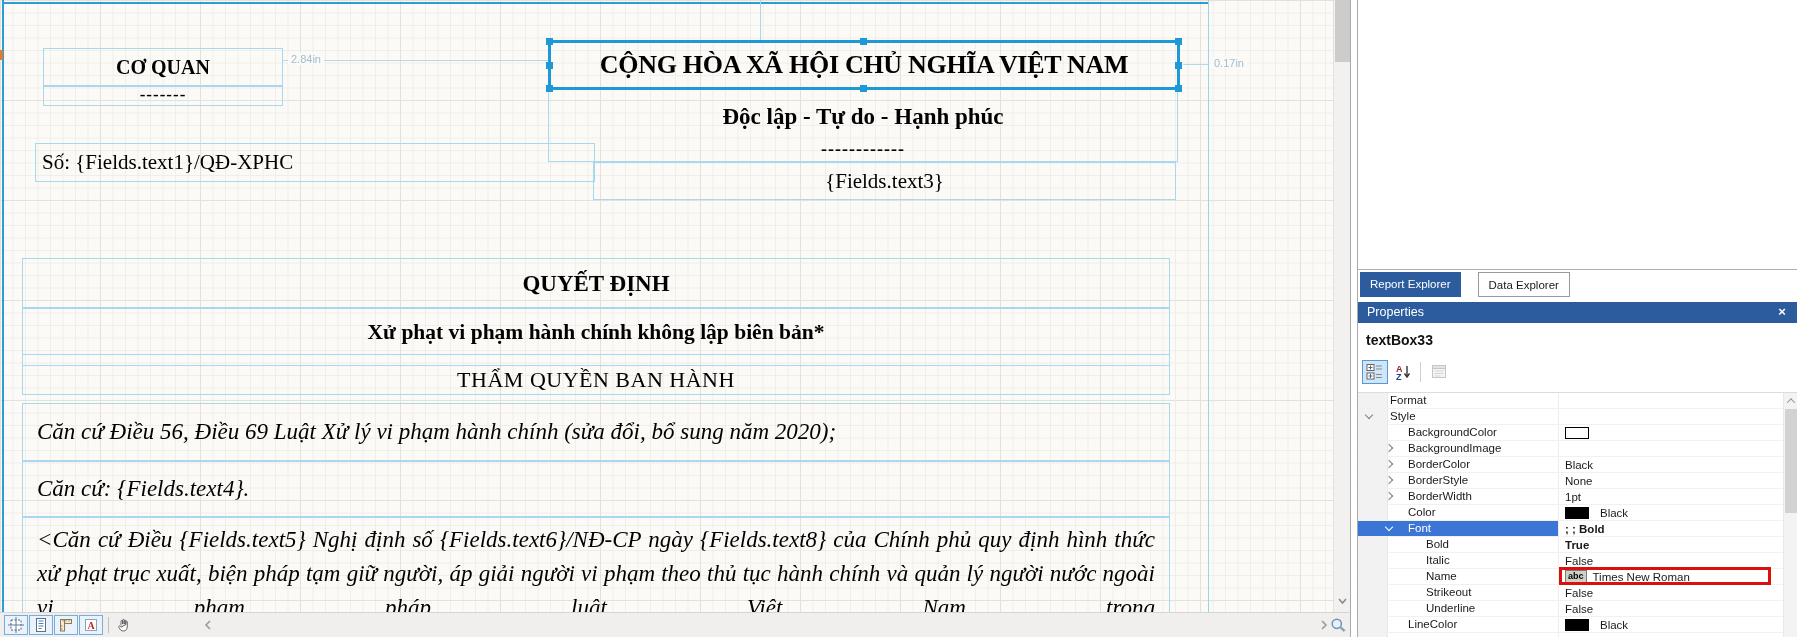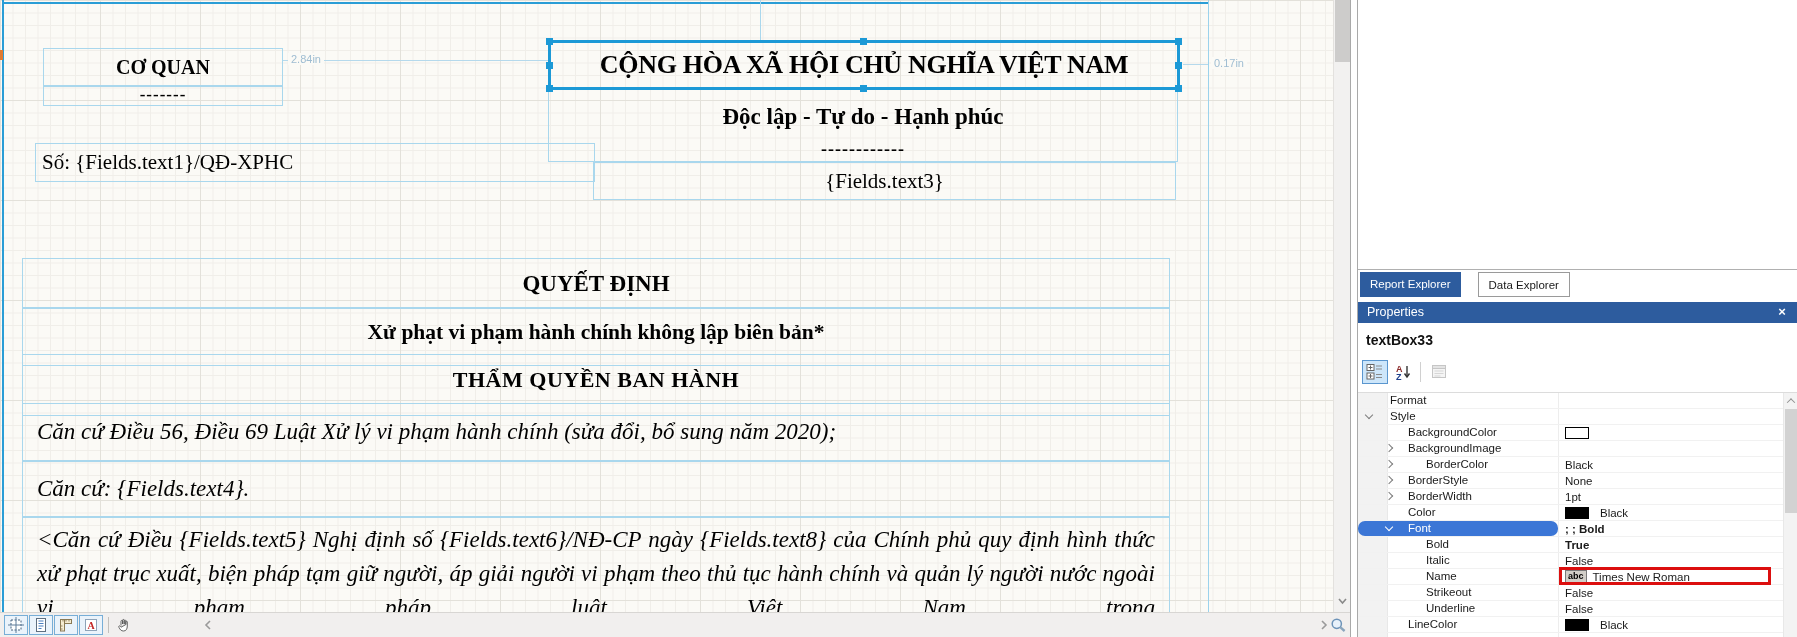--- a/index.html
+++ b/index.html
@@ -32,21 +32,21 @@
                 line-height:37px; padding-left:6px; }
   .b-hdrgrp   { left:548px; top:88px; width:630px; height:74px; text-align:center; }
   .motto      { font-weight:bold; font-size:23px; line-height:36px; margin-top:10px; }
   .dash2      { font-weight:bold; font-size:18px; line-height:28px; letter-spacing:1px; }
   .b-text3    { left:593px; top:162px; width:583px; height:38px; font-size:21px;
                 text-align:center; line-height:36px; }
   .b-decision { left:22px; top:258px; width:1148px; height:50px; font-weight:bold; font-size:23px;
                 text-align:center; line-height:50px; }
   .b-decsub   { left:22px; top:308px; width:1148px; height:58px; font-weight:bold; font-size:21.5px;
                 text-align:center; line-height:46px; }
-  .b-auth     { left:22px; top:354px; width:1148px; height:62px; font-weight:bold; font-size:22px;
+  .b-auth     { left:22px; top:354px; width:1148px; height:41px; font-weight:normal; font-size:22px;
                 text-align:center; line-height:49px; letter-spacing:0.5px; }
   .b-legal1   { left:22px; top:403px; width:1148px; height:58px; font-style:italic; font-size:23px;
                 line-height:56px; padding-left:14px; }
   .b-legal2   { left:22px; top:461px; width:1148px; height:56px; font-style:italic; font-size:23px;
                 line-height:54px; padding-left:14px; }
   .b-para     { left:22px; top:517px; width:1148px; height:130px; font-style:italic; font-size:23px;
                 line-height:34px; padding:5px 14px 0 14px; text-align:justify; text-align-last:justify; }
 
   
   .sel-box { position:absolute; left:548px; top:40px; width:632px; height:50px;
@@ -101,21 +101,21 @@
   
   .pgrid { position:absolute; left:0; top:392px; width:439px; height:245px; overflow:hidden;
            border-top:1px solid #dcdcdc; background:#fff; }
   .gutter-strip { position:absolute; left:0; top:0; bottom:0; width:30px; background:#f2f2f2;
                   border-right:1px solid #e8e8e8; }
   .col-line { position:absolute; left:200px; top:0; bottom:0; width:1px; background:#ededed; }
   .prow { position:relative; width:425px; height:16px; border-bottom:1px solid #f1f1f1;
           display:flex; font-size:11.5px; color:#1a1a1a; }
   .pname { position:relative; width:200px; height:100%; border-right:1px solid transparent; }
   .plabel { position:absolute; top:1px; white-space:nowrap; }
-  .prow.sel .pname { background:#3b76d6;border-radius:7px; }
+  .prow.sel .pname { background:#3b76d6; }
   .prow.sel .plabel { color:#fff; }
   .gchev { position:absolute; width:6px; height:6px; border-right:1.6px solid #7d7d7d;
            border-bottom:1.6px solid #7d7d7d; }
   .gchev.right { top:4px; transform:rotate(-45deg); }
   .gchev.down  { top:3px; transform:rotate(45deg); }
   .prow.sel .gchev { border-color:#fff; }
   .pval { position:relative; flex:1; display:flex; align-items:center; padding-left:7px; }
   .vtext { white-space:nowrap; }
   .vb { font-weight:bold; }
   .swatch { display:inline-block; width:24px; height:12px; border:1.5px solid #000; margin-right:11px; }
@@ -310,21 +310,21 @@
           <div class="prow">
             <div class="pname">
               <span class="gchev right" style="left: 28px;"></span>
               <span class="plabel" style="left: 50px;">BackgroundImage</span>
             </div>
             <div class="pval"></div>
           </div>
           <div class="prow">
             <div class="pname">
               <span class="gchev right" style="left: 28px;"></span>
-              <span class="plabel" style="left: 68px;">BorderColor</span>
+              <span class="plabel" style="left: 50px;">BorderColor</span>
             </div>
             <div class="pval">
               <span class="vtext">Black</span>
             </div>
           </div>
           <div class="prow">
             <div class="pname">
               <span class="gchev right" style="left: 28px;"></span>
               <span class="plabel" style="left: 50px;">BorderStyle</span>
             </div>

